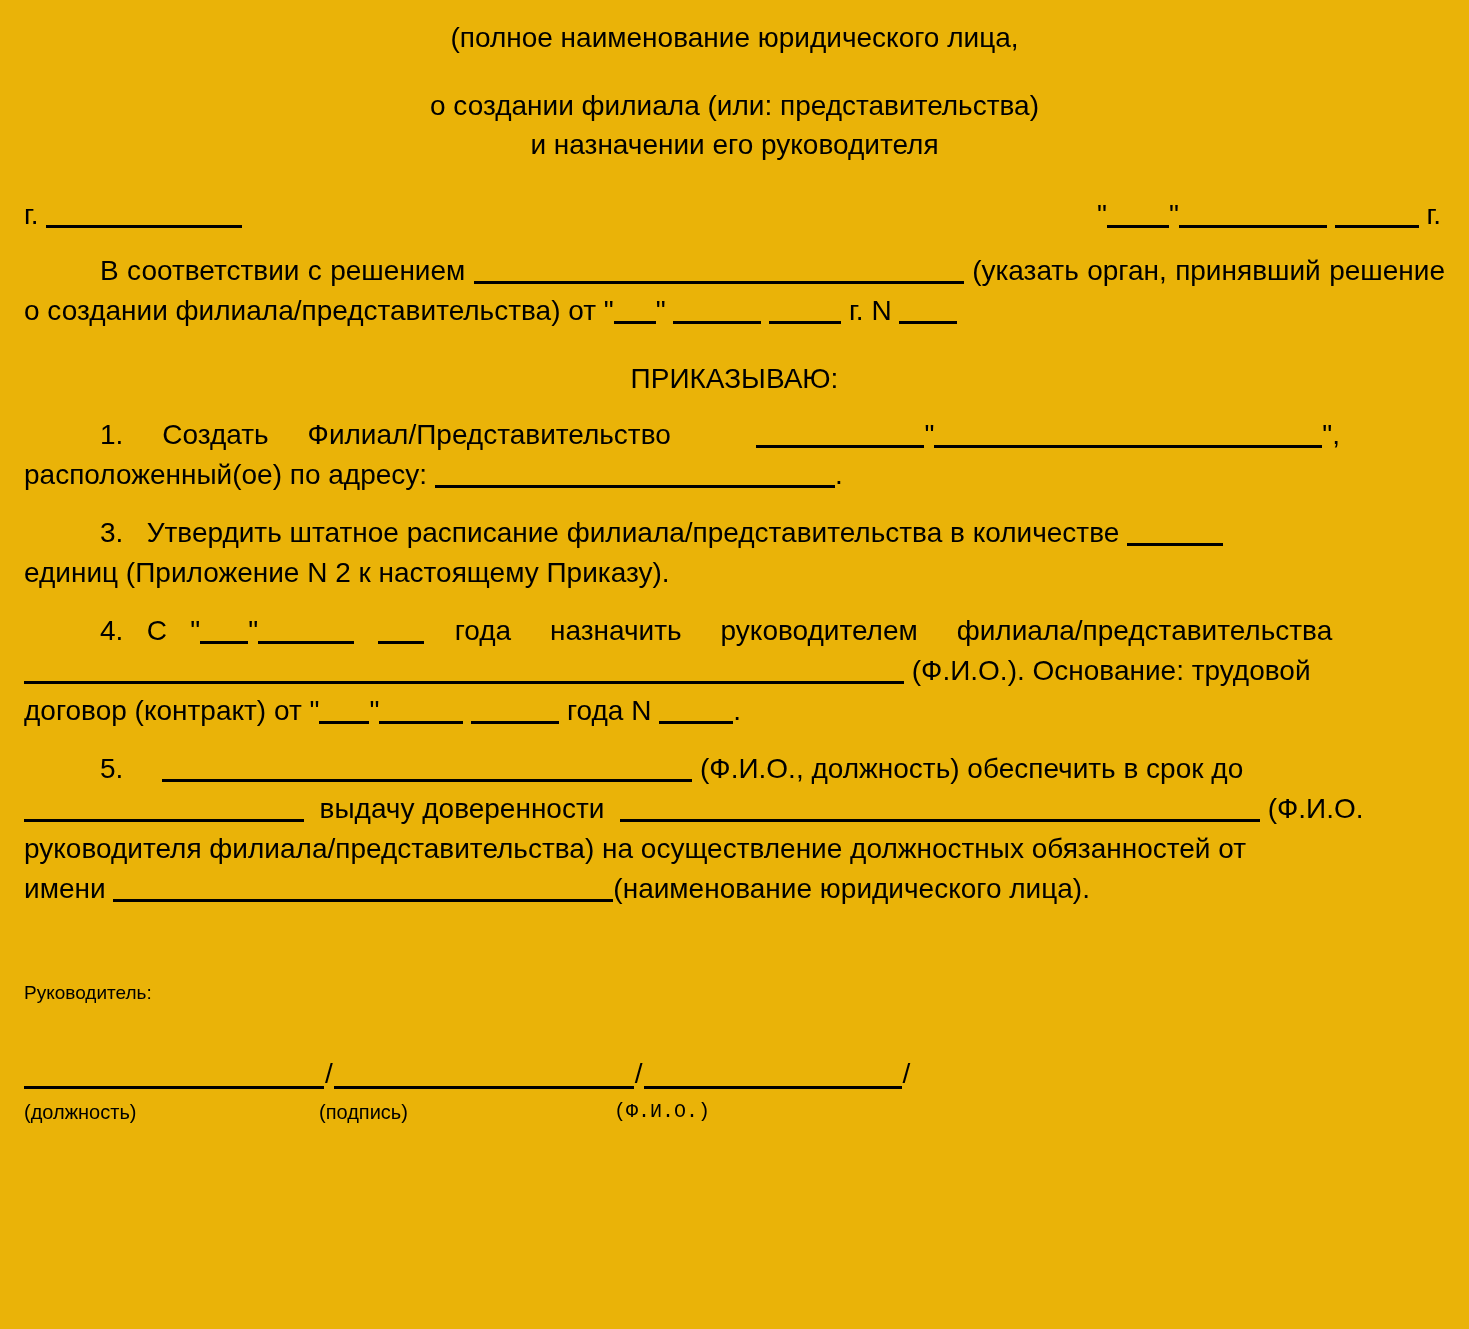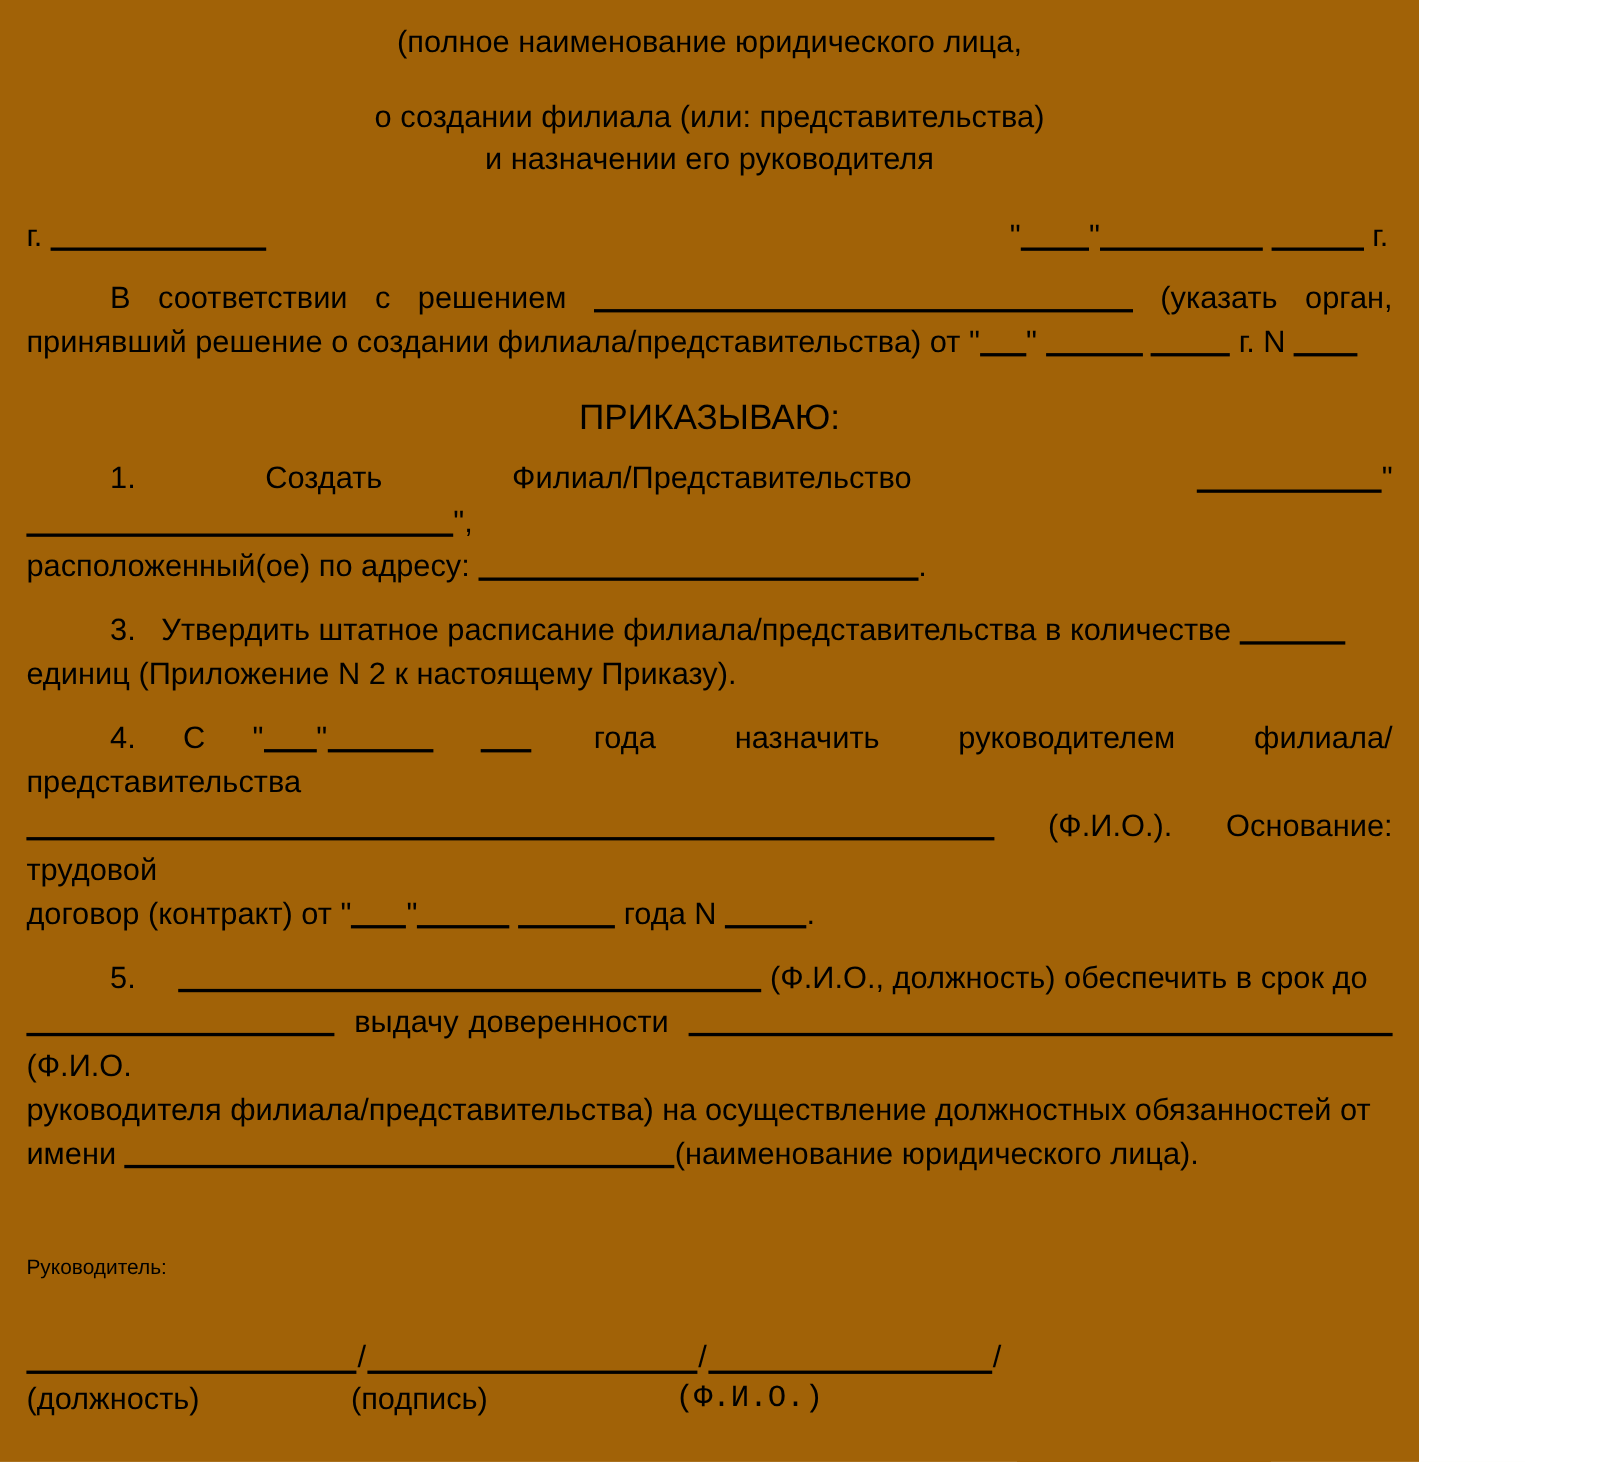--- a/index.html
+++ b/index.html
@@ -6,23 +6,23 @@
     margin: 0;
     padding: 0;
     background: #ffffff;
   }
   body {
     font-family: "Liberation Sans", "DejaVu Sans", sans-serif;
     color: #000000;
   }
   .page {
     position: relative;
-    width: 1290px;
+    width: 1469px;
     height: 1329px;
-    background: #a16207;
+    background: #eab308;
     overflow: hidden;
     box-sizing: border-box;
     padding: 0 24px;
   }
 
   
   .header-block {
     padding-top: 18px;
     text-align: center;
     font-size: 28px;
@@ -59,21 +59,21 @@
     text-align-last: left;
     margin-top: 18px;
     hyphens: none;
   }
   .indent { display: inline-block; width: 76px; }
 
   
   .command {
     margin-top: 30px;
     text-align: center;
-    font-size: 32px;
+    font-size: 28px;
     line-height: 36px;
   }
 
   
   .blank {
     display: inline-block;
     border-bottom: 3px solid #000;
     vertical-align: baseline;
     height: 1.02em;
     margin-bottom: -4px;
@@ -125,21 +125,21 @@
   }
   .sig-seg.s1 { width: 300px; }
   .sig-seg.s2 { width: 300px; }
   .sig-seg.s3 { width: 258px; }
   .sig-slash { padding: 0 1px; }
 
   .sig-labels {
     margin-top: 4px;
     position: relative;
     height: 40px;
-    font-size: 28px;
+    font-size: 20px;
     line-height: 38px;
   }
   .sig-labels span { position: absolute; top: 0; white-space: pre; }
   .lbl-pos  { left: 0px; }
   .lbl-sign { left: 295px; }
   .lbl-fio  { left: 590px; font-family: Liberation Mono, monospace; }
 </style>
 </head>
 <body>
 

